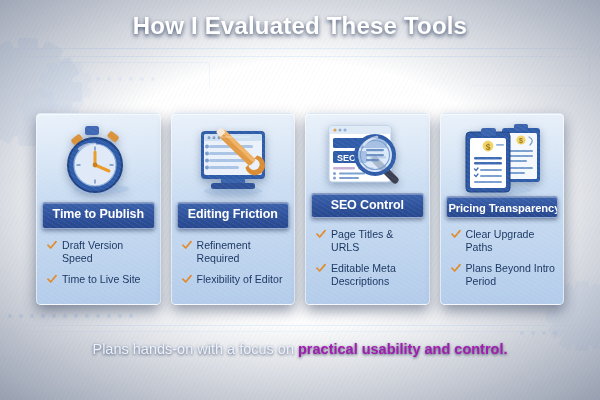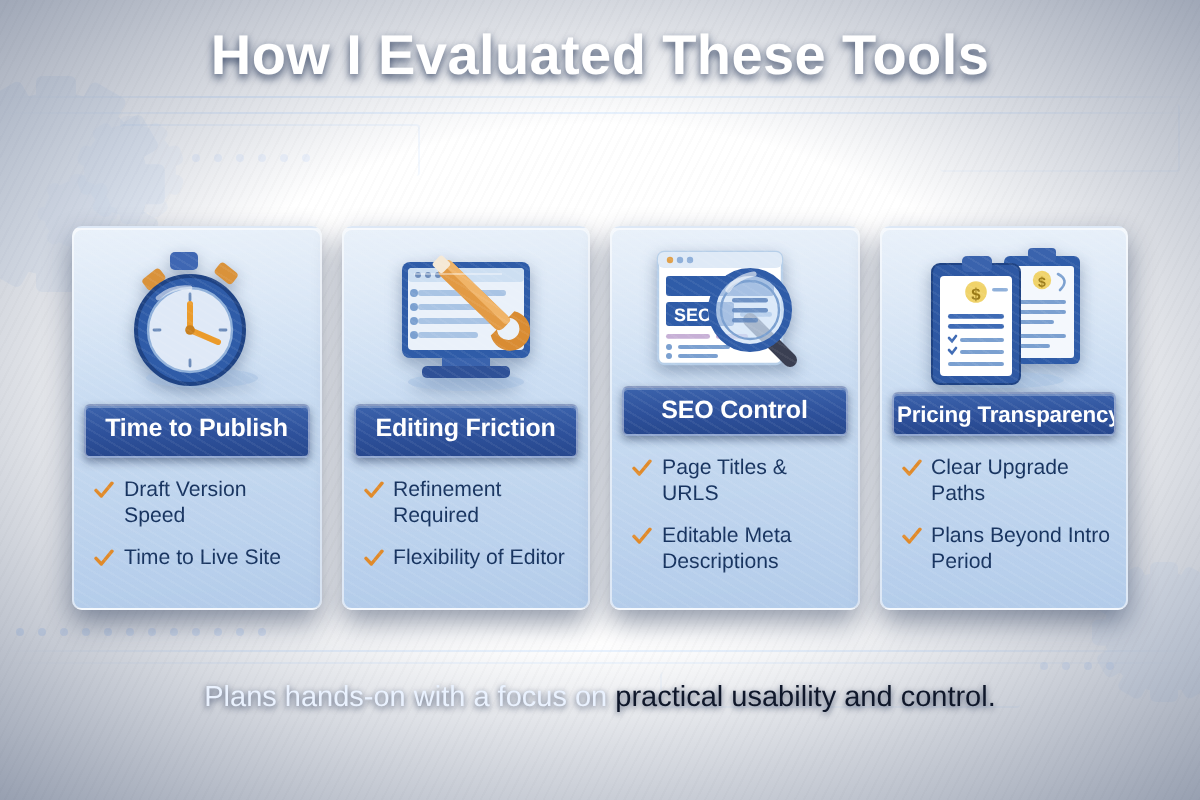--- a/index.html
+++ b/index.html
@@ -68,21 +68,21 @@
     position: absolute;
     border: 1px solid rgba(190,218,255,.35);
     border-radius: 2px;
     background: transparent;
   }
 
   
   .title {
     position: absolute; top: 12px; left: 0; right: 0;
     text-align: center;
-    font-size: 28px;
+    font-size: 24px;
     font-weight: bold;
     color: #ffffff;
     letter-spacing: .2px;
     text-shadow: 0 2px 4px rgba(10,28,65,.75), 0 0 1px rgba(255,255,255,.35);
   }
 
   
   .cards {
     position: absolute;
     top: 113px; left: 36px;
@@ -160,21 +160,21 @@
 
   
   .footer {
     position: absolute;
     left: 0; right: 0; top: 341px;
     text-align: center;
     font-size: 14.5px;
     color: #eaf2ff;
     text-shadow: 0 1px 3px rgba(8,24,60,.7);
   }
-  .footer .strong { font-weight: normal; color: #0f172a; }
+  .footer .strong { font-weight: bold; color: #a21caf; }
 </style>
 </head>
 <body>
 
 <div id="stage">
 
   <div class="bg-layer">
     <div class="noise bg-layer"></div>
   </div>
 

